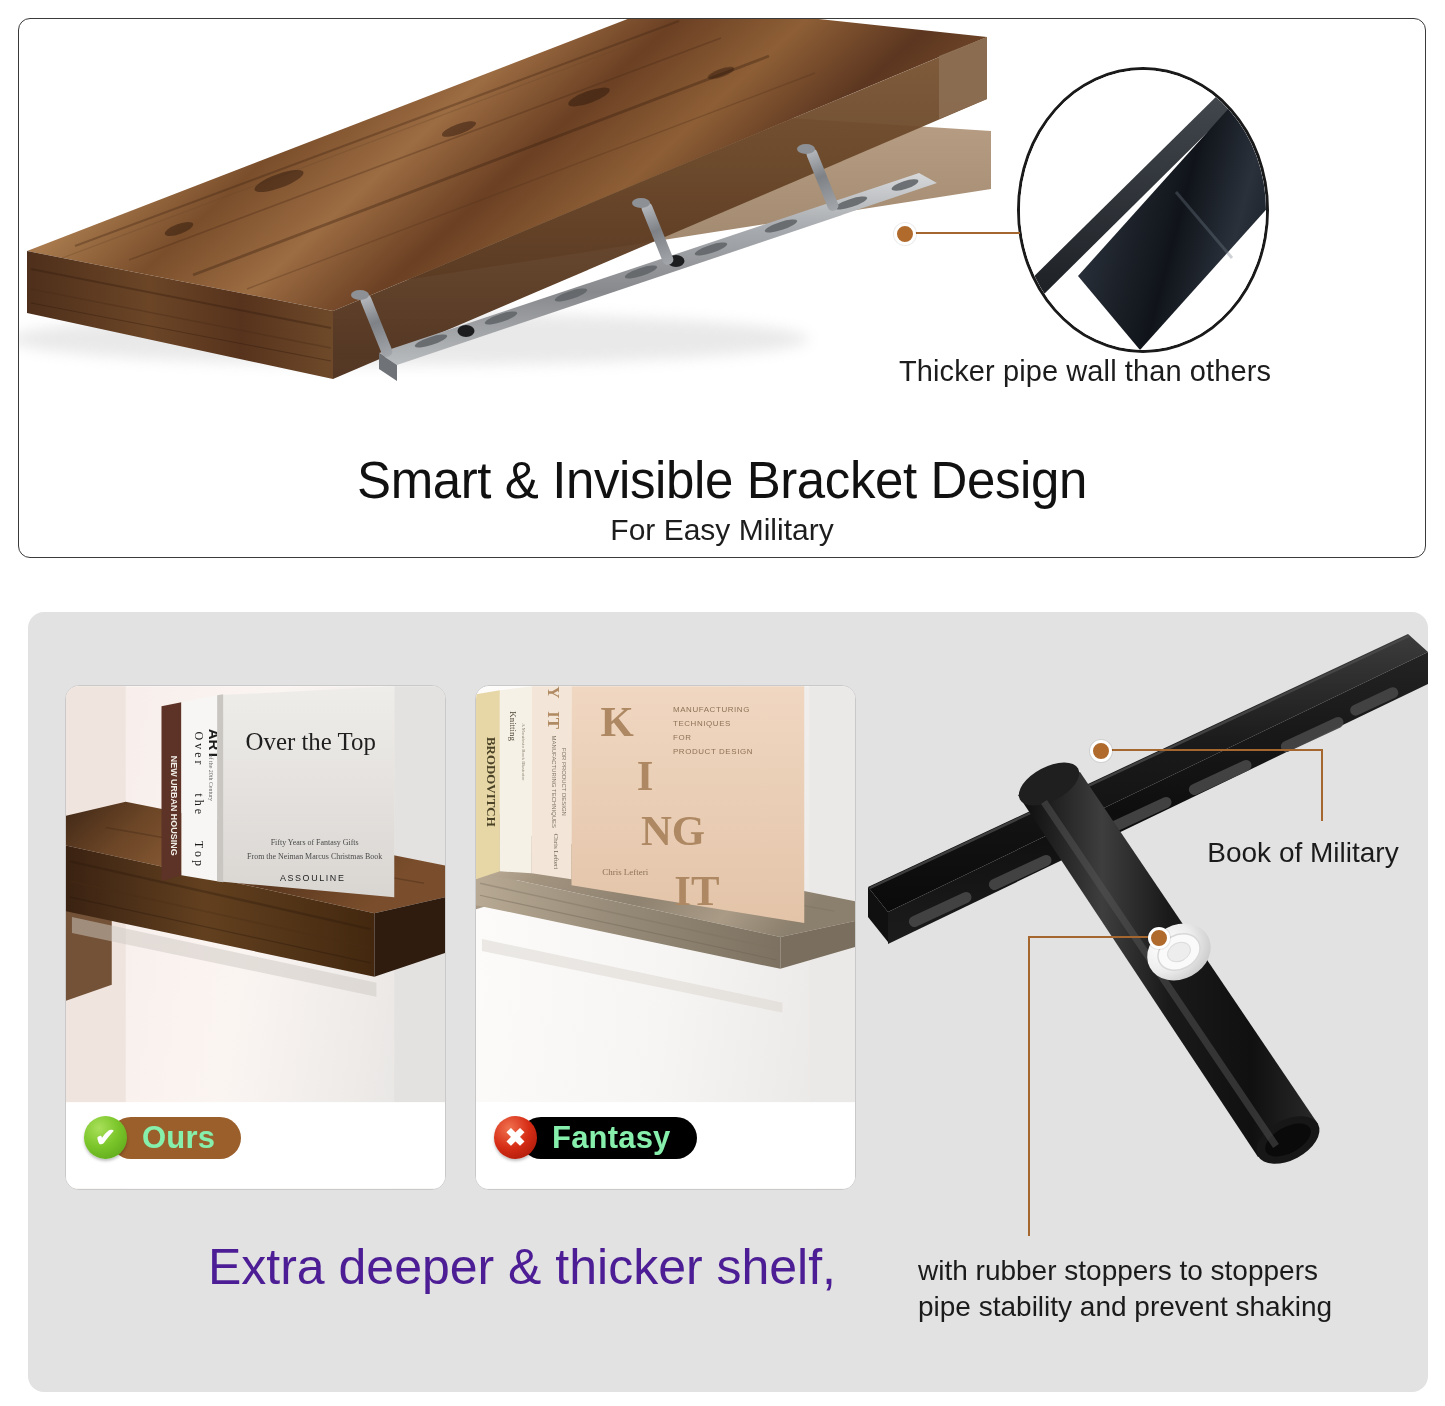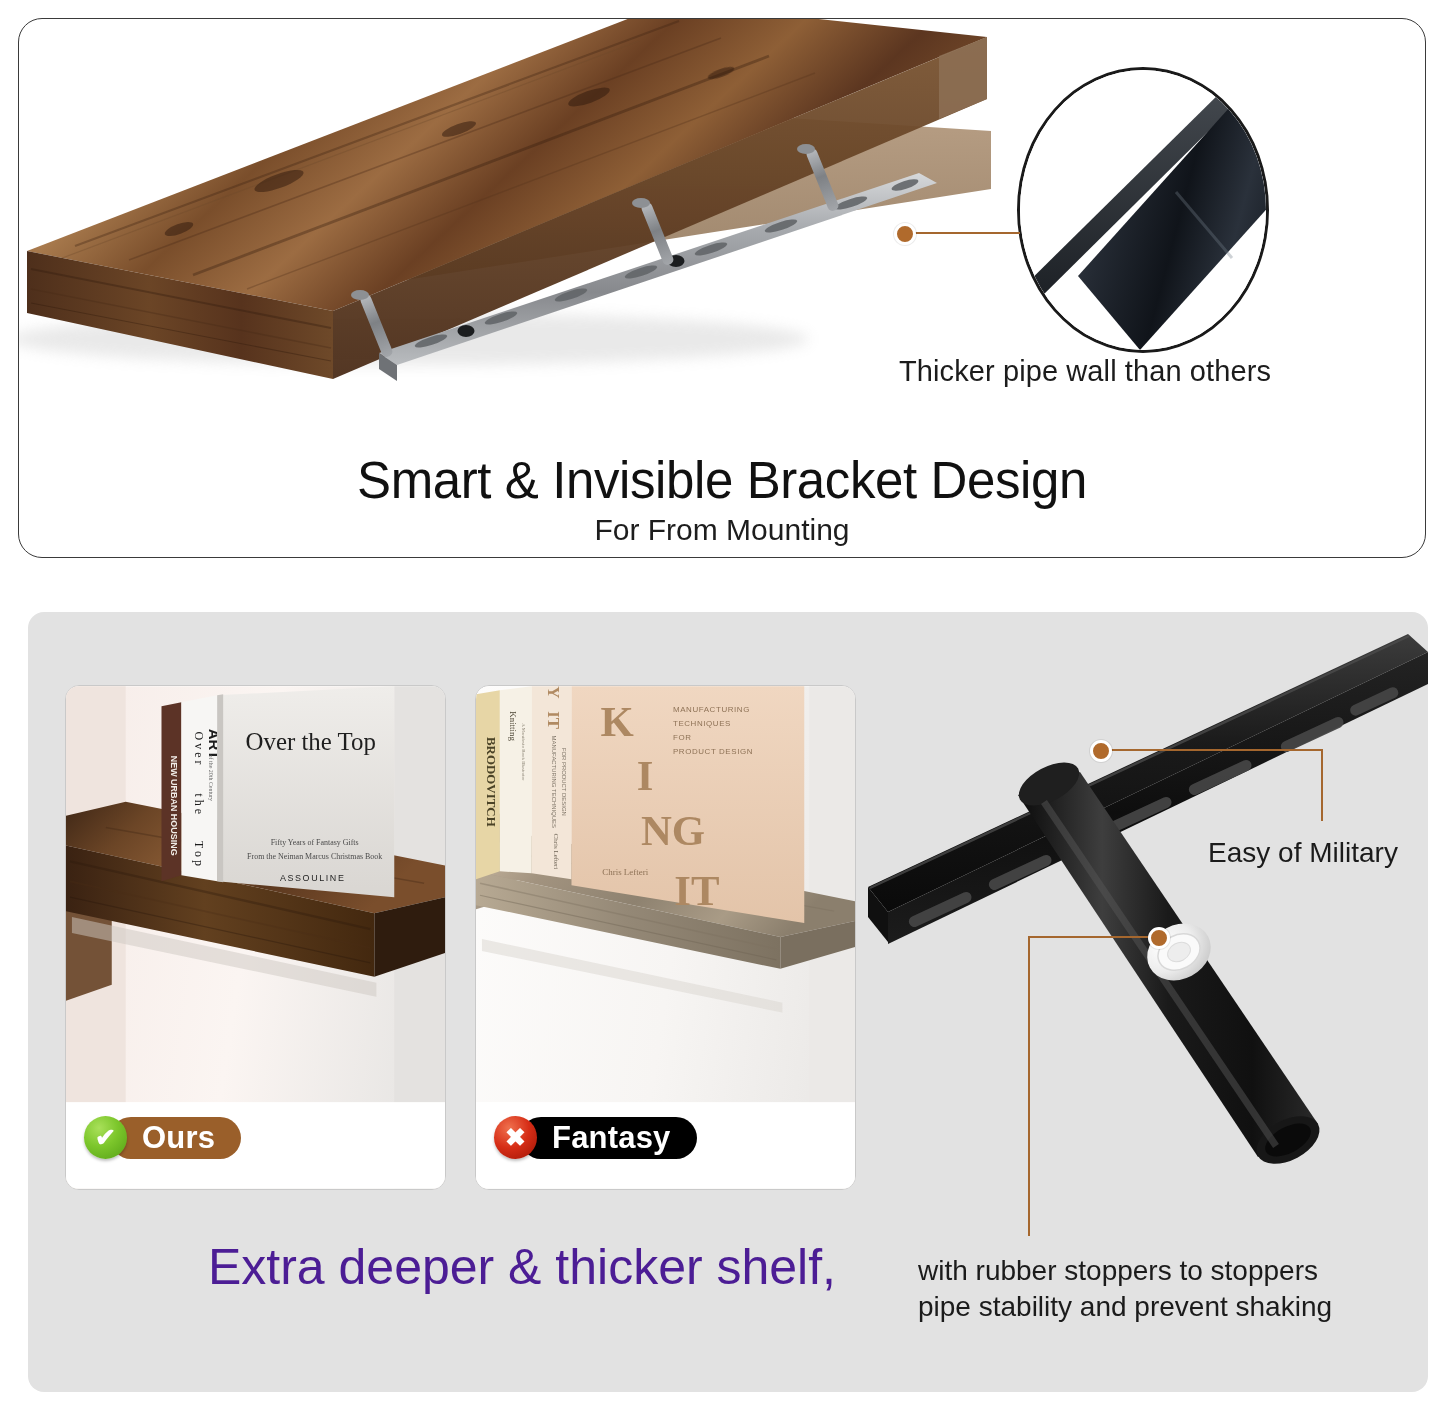--- a/index.html
+++ b/index.html
@@ -1,21 +1,21 @@
 <!DOCTYPE html>
 <html><head>
 <meta charset="utf-8">
 <style>
   html,body{margin:0;padding:0;background:#fff;}
   body{width:1445px;height:1406px;font-family:"Liberation Sans",sans-serif;overflow:hidden;position:relative;}
 
   
   .top-panel{
     position:absolute;left:18px;top:18px;width:1408px;height:540px;
-    background:#ffffff;border:1.5px solid #3a3a3a;border-radius:24px;
+    background:#ffffff;border:1.5px solid #3a3a3a;border-radius:12px;
     box-sizing:border-box;overflow:hidden;
   }
 
   
   .shelf-wrap{position:absolute;left:-40px;top:-18px;width:1060px;height:400px;}
   .shelf-svg{display:block;}
 
   
   .magnifier{
     position:absolute;left:998px;top:48px;width:246px;height:280px;
@@ -68,21 +68,21 @@
   .badge-icon{
     width:43px;height:43px;border-radius:50%;
     display:flex;align-items:center;justify-content:center;
     color:#fff;font-size:25px;font-weight:bold;line-height:1;
     position:relative;z-index:3;box-shadow:0 2px 3px rgba(0,0,0,.25);
   }
   .badge-ok{background:radial-gradient(circle at 35% 28%,#a9e05a 0%,#7cc62b 45%,#54a015 100%);}
   .badge-no{background:radial-gradient(circle at 35% 28%,#f0714e 0%,#d62d16 48%,#9e1405 100%);}
   .badge-pill{
     height:42px;display:flex;align-items:center;padding:0 26px 0 32px;
-    margin-left:-17px;border-radius:22px;color:#ffffff;font-size:31px;
+    margin-left:-17px;border-radius:22px;color:#86efac;font-size:31px;
     font-weight:bold;letter-spacing:.2px;
   }
   .pill-ours{background:#9a5f2a;}
   .pill-others{background:#000000;}
 
   .bottom-caption{
     position:absolute;left:8px;top:625px;width:800px;text-align:right;
     font-size:50px;color:#4c1d95;line-height:1.23;
     font-family:"Liberation Sans",sans-serif;
   }
@@ -244,21 +244,21 @@
       <path d="M176,142 L232,208" stroke="#737d8a" stroke-width="3" opacity=".35" fill="none"></path>
     </svg>
   </div>
 
   <div class="dot-marker" style="left:875px;top:204px;"></div>
   <div class="leader" style="left:895px;top:213px;width:106px;height:2px;"></div>
 
   <div class="callout-top">Thicker pipe wall than others</div>
 
   <div class="headline">Smart &amp; Invisible Bracket Design</div>
-  <div class="subhead">For From Mounting</div>
+  <div class="subhead">For Easy Military</div>
 </div>
 
 <div class="bottom-panel">
 
   <div class="compare-card card-left">
     <svg class="scene" width="381" height="505" viewBox="0 0 381 505" xmlns="http://www.w3.org/2000/svg" aria-hidden="true">
       <defs>
         <linearGradient id="wallL" x1="0" y1="0" x2="1" y2="0.2">
           <stop offset="0%" stop-color="#f6ece8"></stop>
           <stop offset="55%" stop-color="#fbf5f2"></stop>
@@ -477,19 +477,19 @@
   <div class="dot-marker" style="left:1062px;top:128px;"></div>
   <div class="leader" style="left:1082px;top:137px;width:213px;height:2px;"></div>
   <div class="leader" style="left:1293px;top:137px;width:2px;height:72px;"></div>
 
   <div class="dot-marker" style="left:1120px;top:315px;"></div>
   <div class="leader" style="left:1000px;top:324px;width:122px;height:2px;"></div>
   <div class="leader" style="left:1000px;top:324px;width:2px;height:300px;"></div>
 </div>
 
 <div class="callout-right-1">
-  <div>Easy of Military</div>
+  <div>Book of Military</div>
 </div>
 
 <div class="callout-right-2">
   <div>with rubber stoppers to stoppers</div>
   <div>pipe stability and prevent shaking</div>
 </div>
 
 </body></html>

